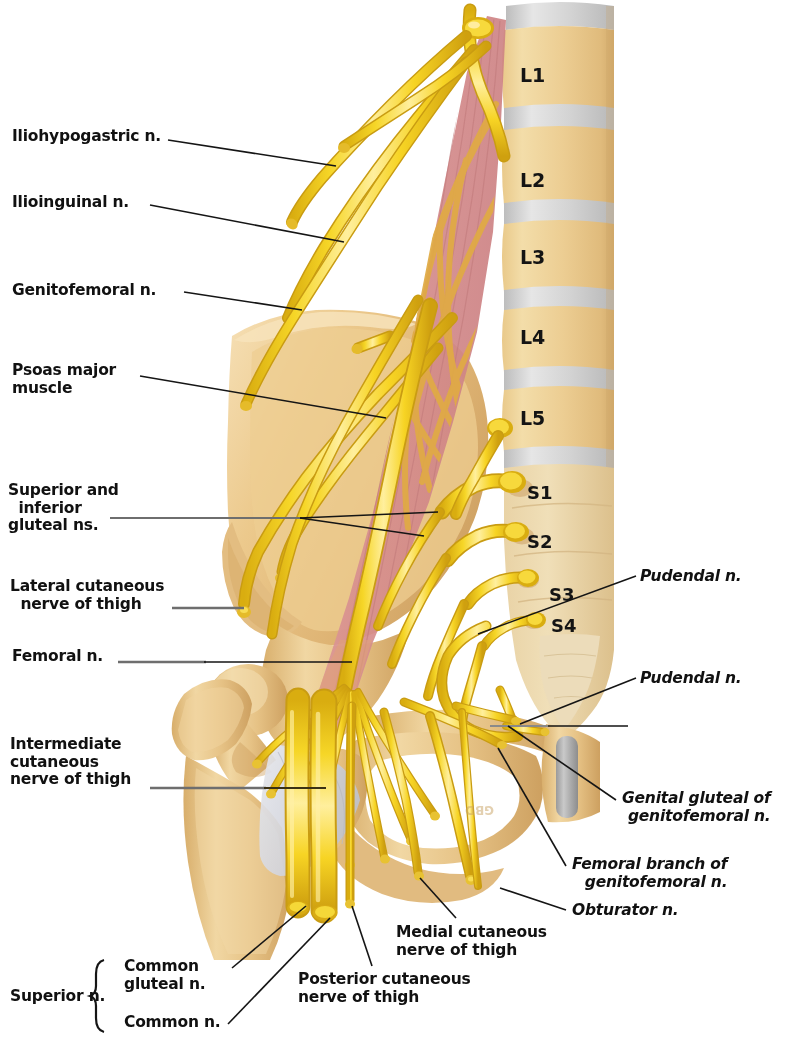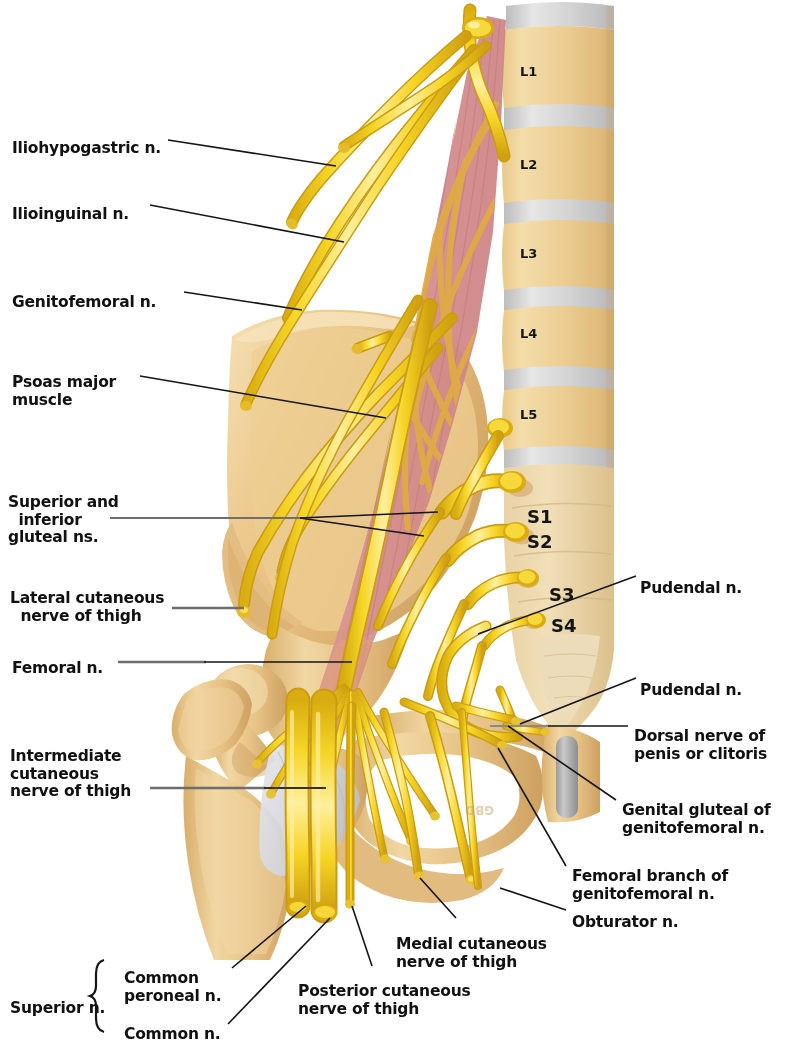--- a/index.html
+++ b/index.html
@@ -4,25 +4,25 @@
 <title>Lumbosacral Plexus</title>
 <style>
   html,body{margin:0;padding:0;background:#ffffff;}
   body{width:800px;height:1045px;overflow:hidden;
        font-family:"DejaVu Sans","Liberation Sans",sans-serif;}
   #stage{position:relative;width:800px;height:1045px;background:#fff;}
   #art{position:absolute;left:0;top:0;width:800px;height:1045px;}
   .lbl{position:absolute;font-weight:bold;color:#111;
        font-family:"DejaVu Sans","Liberation Sans",sans-serif;
        font-size:15.5px;line-height:17.5px;letter-spacing:-0.2px;
-       white-space:pre;margin-top:12px;}
-  .lbl.r{text-align:left;}
+       white-space:pre;}
+  .lbl.r{text-align:right;font-style:italic;}
   .lbl.l{text-align:left;}
   .lbl.ctr{}
-  .vert{position:absolute;font-weight:bold;color:#141414;font-size:13px;
+  .vert{position:absolute;font-weight:bold;color:#141414;font-size:19px;
         font-family:"DejaVu Sans","Liberation Sans",sans-serif;
         letter-spacing:0px;text-align:center;}
   .sac{position:absolute;font-weight:bold;color:#141414;font-size:18px;
        font-family:"DejaVu Sans","Liberation Sans",sans-serif;}
 </style>
 </head>
 <body>
 
 <div id="stage">
 
@@ -528,26 +528,26 @@
     <path d="M228,1024 L330,918" stroke="#151515" stroke-width="1.6"></path>
 
     <path d="M104,960 Q96,962 96,974 L96,986 Q96,994 90,996
              Q96,998 96,1006 L96,1018 Q96,1030 104,1032" stroke="#151515" stroke-width="2.2"></path>
   </g>
 
   <text x="494" y="806" fill="#c8a263" opacity="0.5" font-size="12" font-family="DejaVu Sans, sans-serif" font-weight="bold" transform="rotate(180 494 806)">GBD</text>
 </svg>
 
 <div class="vert" style="left:520px;top:64px">L1</div>
-<div class="vert" style="left:520px;top:157px">L2</div>
+<div class="vert" style="left:520px;top:169px">L2</div>
 <div class="vert" style="left:520px;top:246px">L3</div>
 <div class="vert" style="left:520px;top:326px">L4</div>
 <div class="vert" style="left:520px;top:407px">L5</div>
 
-<div class="sac" style="left:527px;top:506px">S1</div>
+<div class="sac" style="left:527px;top:482px">S1</div>
 <div class="sac" style="left:527px;top:531px">S2</div>
 <div class="sac" style="left:549px;top:584px">S3</div>
 <div class="sac" style="left:551px;top:615px">S4</div>
 
 <div class="lbl l" style="left:12px;top:128px">Iliohypogastric n.</div>
 <div class="lbl l" style="left:12px;top:194px">Ilioinguinal n.</div>
 <div class="lbl l" style="left:12px;top:282px">Genitofemoral n.</div>
 <div class="lbl l" style="left:12px;top:362px">Psoas major
 muscle</div>
 <div class="lbl l" style="left:8px;top:482px">Superior and
@@ -555,31 +555,29 @@
 gluteal ns.</div>
 <div class="lbl l" style="left:10px;top:578px">Lateral cutaneous
   nerve of thigh</div>
 <div class="lbl l" style="left:12px;top:648px">Femoral n.</div>
 <div class="lbl l" style="left:10px;top:736px">Intermediate
 cutaneous
 nerve of thigh</div>
 
 <div class="lbl r" style="left:640px;top:568px">Pudendal n.</div>
 <div class="lbl r" style="left:640px;top:670px">Pudendal n.</div>
-<div class="lbl r" style="left:634px;top:716px">Dorsal nerve of
-penis or clitoris</div>
 <div class="lbl r" style="left:622px;top:790px">Genital gluteal of
 genitofemoral n.</div>
 <div class="lbl r" style="left:572px;top:856px">Femoral branch of
 genitofemoral n.</div>
 <div class="lbl r" style="left:572px;top:902px">Obturator n.</div>
 
 <div class="lbl ctr" style="left:396px;top:924px">Medial cutaneous
 nerve of thigh</div>
 <div class="lbl ctr" style="left:298px;top:971px">Posterior cutaneous
 nerve of thigh</div>
 
 <div class="lbl l" style="left:10px;top:988px">Superior n.</div>
 <div class="lbl l" style="left:124px;top:958px">Common
-peroneal n.</div>
+gluteal n.</div>
 <div class="lbl l" style="left:124px;top:1014px">Common n.</div>
 
 </div>
 
 </body></html>

